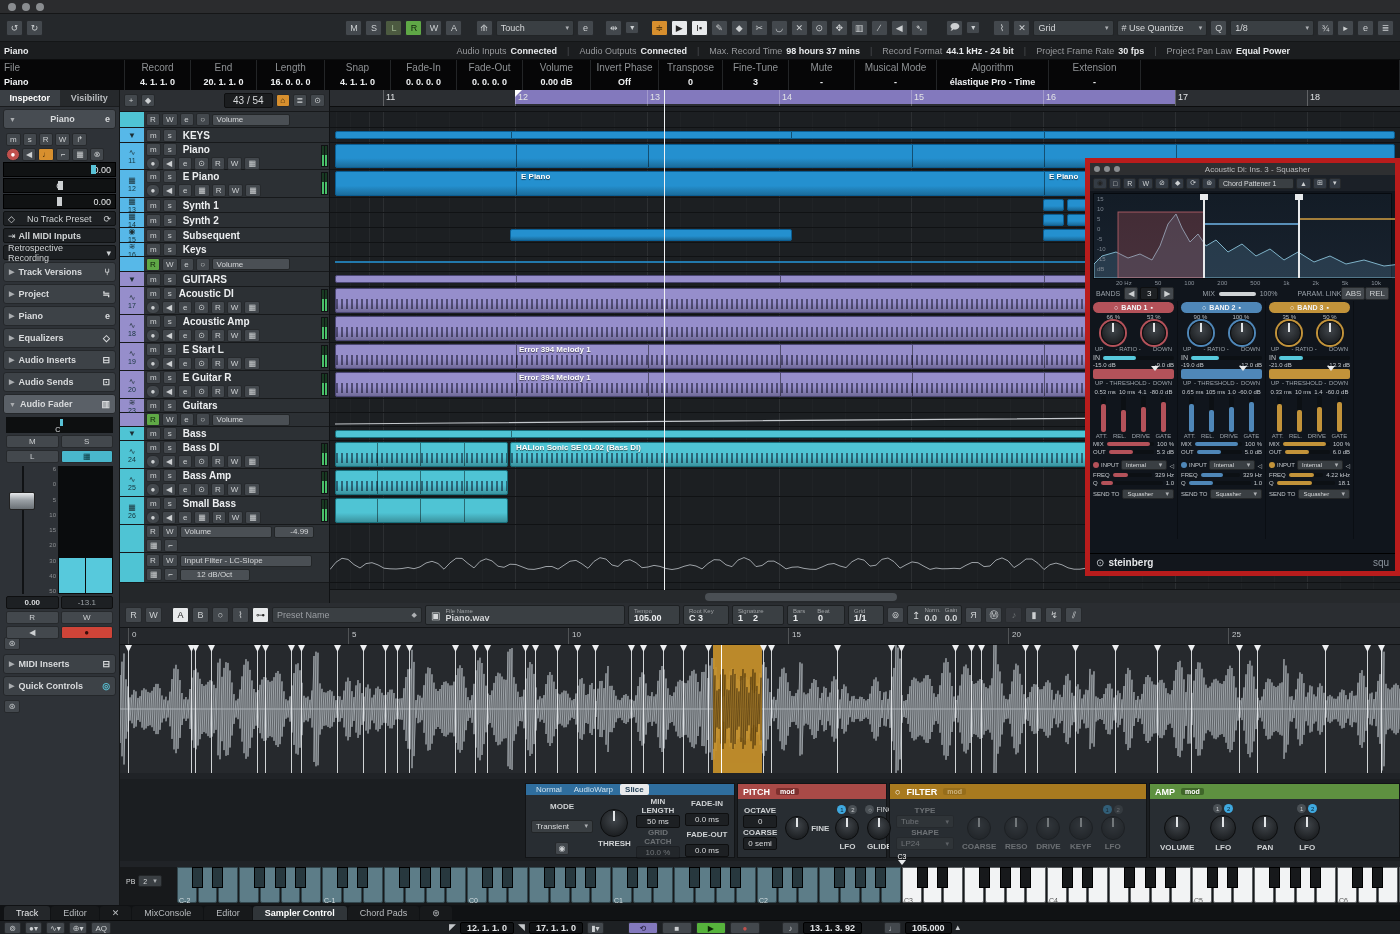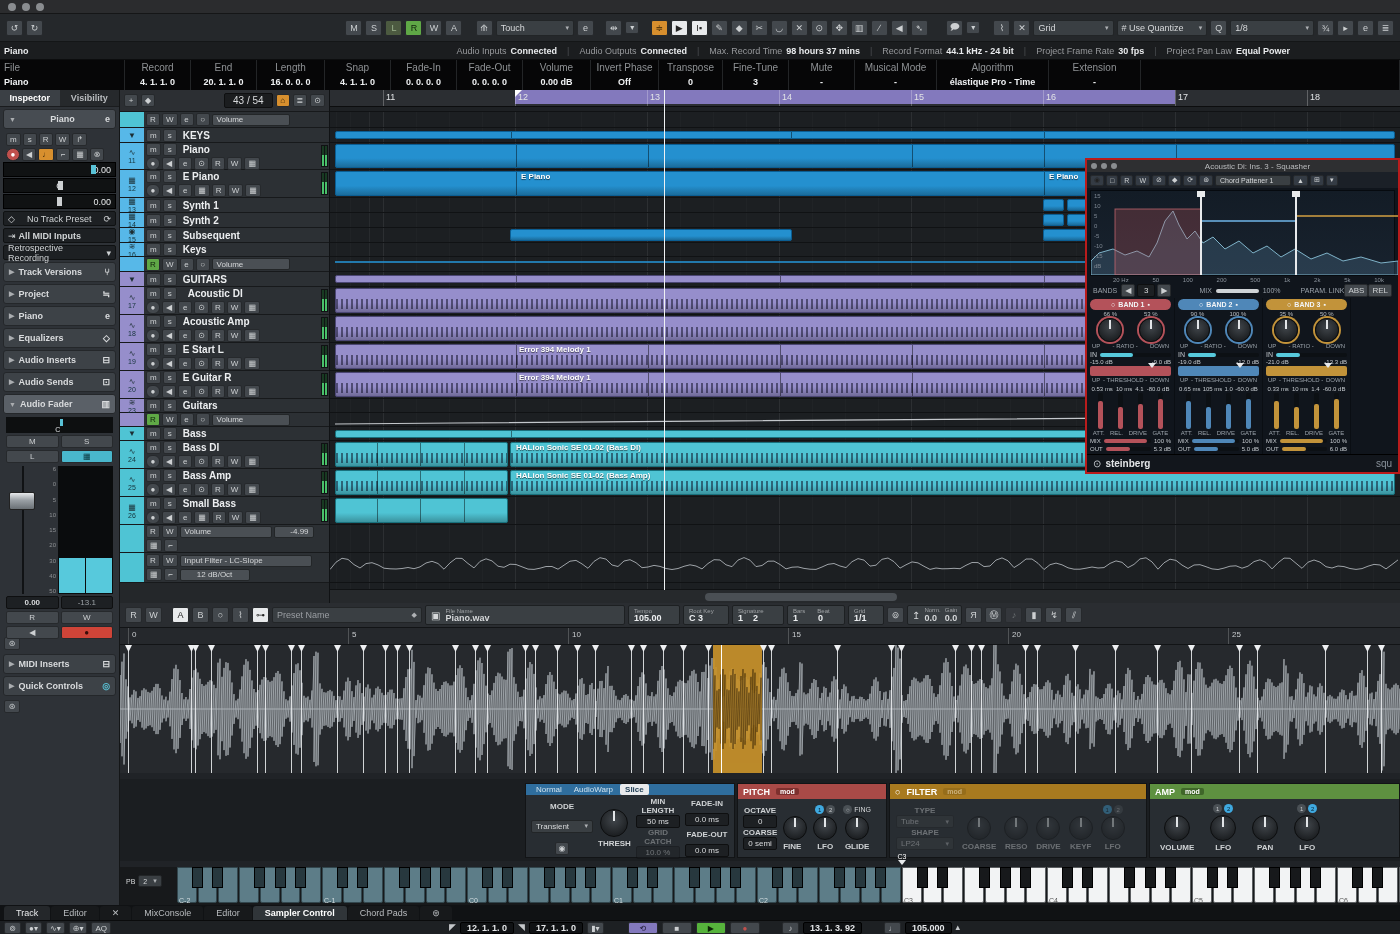--- a/index.html
+++ b/index.html
@@ -50,21 +50,21 @@
 #arrange{left:330px;top:90px;width:1070px;height:513px;background:#1c1f22;overflow:hidden}
 #ruler{position:absolute;left:0;top:0;width:1070px;height:22px;background:#2b2e32;border-bottom:1px solid #101214;font-size:9px;color:#e2e4e6}
 #lanes{position:absolute;left:0;top:22px;width:1070px;height:478px;background-image:repeating-linear-gradient(90deg,rgba(255,255,255,.055) 0 1px,transparent 1px 132px),repeating-linear-gradient(90deg,rgba(255,255,255,.02) 0 1px,transparent 1px 33px);background-position:53px 0,20px 0}
 .lane{position:absolute;left:0;width:1070px;border-bottom:1px solid #101214}
 .ev{position:absolute;border-radius:2px;overflow:hidden}
 .ev .lbl{position:absolute;top:0;left:2px;font-size:8px;font-weight:bold;color:#fff;text-shadow:0 1px 1px rgba(0,0,0,.6);white-space:nowrap}
 .ev .dv{position:absolute;top:0;bottom:0;width:1px;background:rgba(0,0,0,.45)}
 .wavetex{position:absolute;left:0;right:0;top:45%;height:40%;background:repeating-linear-gradient(90deg,rgba(10,10,30,.5) 0 2px,transparent 2px 5px)}
 #cursor{position:absolute;top:0;bottom:13px;width:1px;background:#eef1f3;z-index:5}
 #tl-scroll{position:absolute;left:0;bottom:0;height:14px;width:1070px;background:#26292c;border-top:1px solid #101214}
-#plugin{left:1085px;top:158px;width:315px;height:316px;background:#10151c;border:2px solid #b91c1c;z-index:20;overflow:hidden;font-size:7px;color:#c2c7cc}
+#plugin{left:1085px;top:158px;width:315px;height:418px;background:#10151c;border:5px solid #b91c1c;z-index:20;overflow:hidden;font-size:7px;color:#c2c7cc}
 #pg-title{height:12px;background:#2e2f31;display:flex;align-items:center;padding:0 4px;font-size:8px;color:#b9bbbd}
 #pg-tools{height:16px;background:#1b2027;display:flex;align-items:center;gap:2px;padding:0 3px}
 #pg-tools .b{height:11px;min-width:12px;font-size:7px;background:#343b44}
 #spec{position:relative;height:86px;background:linear-gradient(#131c26,#18222e);border:1px solid #060a0f;margin:2px 3px 0 3px}
 .spec-lab{position:absolute;font-size:6px;color:#7d8691}
 #freqrow{display:flex;justify-content:space-between;padding:1px 14px 0 26px;color:#8a929b;font-size:6px}
 #pg-ctrl{display:flex;align-items:center;height:15px;padding:0 6px;color:#9aa2aa}
 .bandcol{width:88px;padding:0 3px;border-right:1px solid #0a0e13}
 .pill{height:11px;border-radius:6px;display:flex;align-items:center;justify-content:center;gap:3px;color:#f2f4f6;font-weight:bold;font-size:7px}
 .tinybar{height:4px;border-radius:2px;background:#0c1014;position:relative;flex:1}
@@ -558,21 +558,21 @@
         </div>
         <div class="tl-row" style="height: 28px;">
           <div class="tl-strip" style="background: rgb(150, 142, 203);">
             <div>∿</div>
             <div style="color: rgb(20, 51, 58); font-size: 7px;">17</div>
           </div>
           <div class="tl-body">
             <div class="row" style="gap: 2px;">
               <div class="b sm">m</div>
               <div class="b sm">s</div>
-              <div class="tl-name" style="margin-left: 9px;">Acoustic DI</div>
+              <div class="tl-name" style="margin-left: 0;">Acoustic DI</div>
             </div>
             <div class="row" style="gap: 2px;">
               <div class="b sm" style="border-radius: 6px;">●</div>
               <div class="b sm">◀</div>
               <div class="b sm">e</div>
               <div class="b sm">⊙</div>
               <div class="b sm">R</div>
               <div class="b sm">W</div>
               <div class="b sm">▦</div>
             </div>
@@ -923,24 +923,20 @@
         </div>
         <div class="ev" style="left: 180px; width: 885px; top: 330px; height: 25px; background: linear-gradient(rgb(79, 196, 212), rgb(79, 196, 212) 60%, rgba(0, 0, 0, 0.25)) rgb(79, 196, 212); border: 1px solid rgb(25, 113, 125);">
           <div class="wavetex"></div>
           <div class="lbl" style="left: 5px;">HALion Sonic SE 01-02 (Bass DI)</div>
         </div>
         <div class="ev" style="left: 5px; width: 173px; top: 358px; height: 25px; background: linear-gradient(rgb(79, 196, 212), rgb(79, 196, 212) 60%, rgba(0, 0, 0, 0.25)) rgb(79, 196, 212); border: 1px solid rgb(25, 113, 125);">
           <div class="wavetex"></div>
           <div class="dv" style="left: 41px;"></div>
           <div class="dv" style="left: 84px;"></div>
           <div class="dv" style="left: 128px;"></div>
-        </div>
-        <div class="ev" style="left: 180px; width: 885px; top: 358px; height: 25px; background: linear-gradient(rgb(79, 196, 212), rgb(79, 196, 212) 60%, rgba(0, 0, 0, 0.25)) rgb(79, 196, 212); border: 1px solid rgb(25, 113, 125);">
-          <div class="wavetex"></div>
-          <div class="lbl" style="left: 5px;">HALion Sonic SE 01-02 (Bass Amp)</div>
         </div>
         <div class="ev" style="left: 5px; width: 173px; top: 386px; height: 25px; background: linear-gradient(rgb(79, 196, 212), rgb(79, 196, 212) 60%, rgba(0, 0, 0, 0.25)) rgb(79, 196, 212); border: 1px solid rgb(25, 113, 125);">
           <div class="dv" style="left: 41px;"></div>
           <div class="dv" style="left: 84px;"></div>
           <div class="dv" style="left: 128px;"></div>
         </div>
         <div style="position: absolute; left: 0px; width: 1070px; top: 441px; height: 30px;">
           <svg width="1070" height="30">
             <polyline points="0,16.5 6,9.2 12,5.3 18,6.4 24,11.6 30,15.0 36,10.6 42,9.7 48,11.9 54,15.2 60,15.8 66,16.0 72,15.5 78,14.5 84,15.7 90,13.9 96,10.0 102,8.3 108,10.5 114,16.2 120,9.9 126,5.3 132,5.4 138,10.5 144,14.9 150,8.4 156,5.8 162,7.9 168,13.2 174,14.3 180,11.2 186,11.5 192,13.8 198,16.1 204,16.4 210,15.2 216,13.5 222,13.5 228,16.2 234,12.2 240,8.2 246,7.4 252,10.9 258,15.3 264,8.4 270,4.7 276,6.1 282,12.0 288,13.5 294,8.0 300,6.7 306,9.7 312,14.7 318,14.0 324,12.4 330,13.4 336,15.5 342,16.5 348,15.5 354,13.3 360,11.8 366,13.0 372,15.9 378,10.5 384,6.7 390,7.0 396,11.8 402,13.7 408,7.1 414,4.6 420,7.2 426,13.6 432,12.5 438,8.2 444,8.1 450,11.5 456,15.9 462,14.2 468,13.9 474,15.4 480,16.2 486,16.4 492,14.0 498,11.3 504,10.5 510,13.0 516,14.6 522,8.7 528,5.6 534,7.1 540,13.1 546,12.2 552,6.3 558,5.0 564,8.7 570,15.1 576,11.8 582,8.9 588,9.9 594,13.3 600,16.4 606,15.0 612,15.8 618,15.7 624,15.3 630,15.7 636,12.3 642,9.5 648,9.6 654,13.6 660,13.0 666,7.1 672,4.9 678,7.8 684,14.6 690,10.8 696,6.0 702,6.0 708,10.3 714,16.5 720,11.7 726,10.1 732,11.8 738,14.8 744,16.2 750,16.2 756,15.2 762,14.0 768,15.0 774,14.6 780,10.4 786,7.9 792,9.3 798,14.6 804,11.4 810,5.9 816,4.8 822,8.9 828,16.2 834,9.8 840,6.2 846,7.4 852,12.1 858,15.5 864,12.0 870,11.7 876,13.7 882,15.9 888,16.5 894,15.1 900,13.2 906,12.8 912,15.2 918,13.2 924,8.6 930,6.8 936,9.5 942,15.9 948,9.8 954,5.1 960,5.3 966,10.3 972,15.3 978,9.2 984,7.0 990,9.1 996,13.7 1002,15.0 1008,13.0 1014,13.6 1020,15.5 1026,16.4 1032,15.6 1038,13.2 1044,11.4 1050,12.0 1056,15.9 1062,11.5 1068,6.9 " fill="none" stroke="#9ea3a8" stroke-width="1"></polyline>
           </svg>
@@ -1594,21 +1590,21 @@
             <span>PITCH</span>
             <span style="background: rgb(125, 48, 46); padding: 0px 4px; border-radius: 2px; font-size: 7px;">mod</span>
           </div>
           <div class="sp-body" style="gap: 6px; padding: 2px 5px;">
             <div style="display: flex; flex-direction: column; justify-content: space-around; align-items: center;">
               <div class="sp-lab">OCTAVE</div>
               <div class="val-box" style="min-width: 34px;">0</div>
               <div class="sp-lab">COARSE</div>
               <div class="val-box" style="min-width: 34px;">0 semi</div>
             </div>
-            <div style="display: flex; flex-direction: column; align-items: flex-start; justify-content: flex-end; gap: 2px;">
+            <div style="display: flex; flex-direction: row; align-items: center; justify-content: flex-end; gap: 2px;">
               <div style="height: 9px;"></div>
               <div class="knob" style="width: 24px; height: 24px;">
                 <i></i>
               </div>
               <div class="sp-lab">FINE</div>
             </div>
             <div style="display: flex; flex-direction: column; align-items: center; justify-content: flex-end; gap: 2px;">
               <div class="row" style="gap: 2px;">
                 <span class="badge on">1</span>
                 <span class="badge">2</span>

